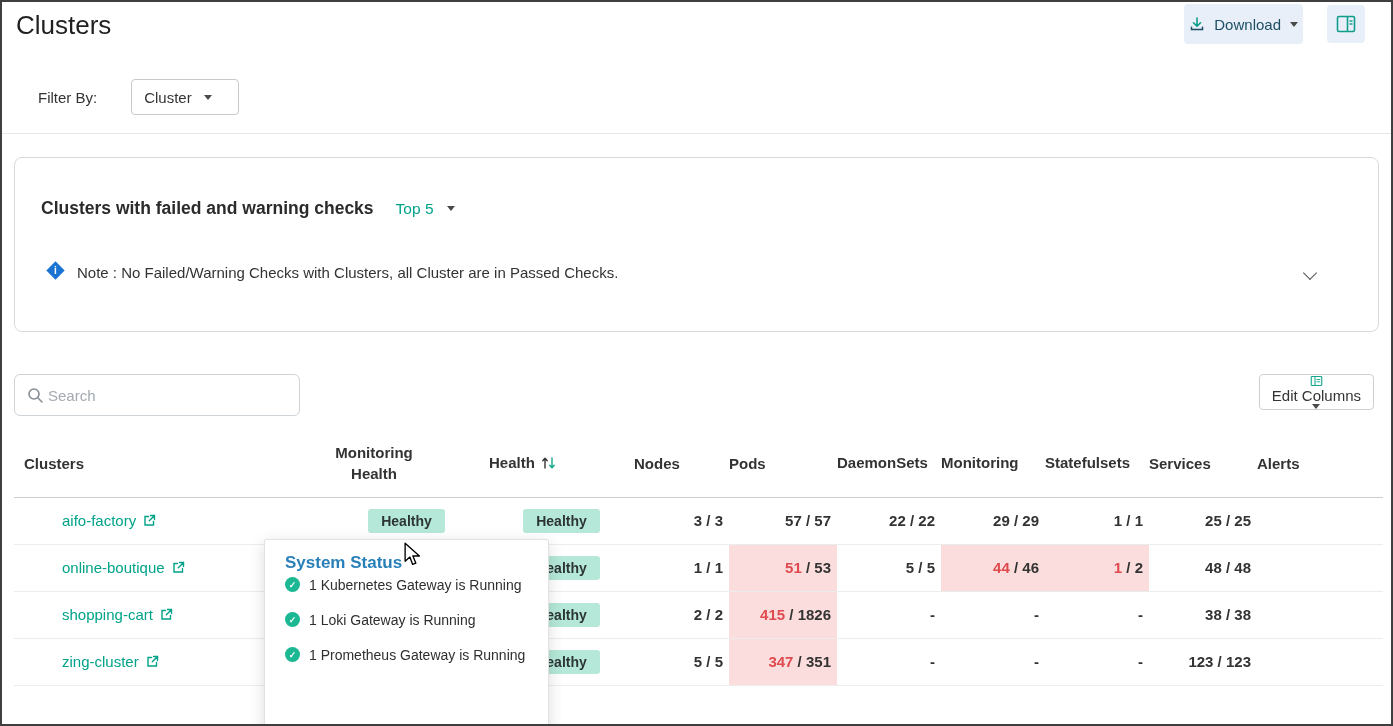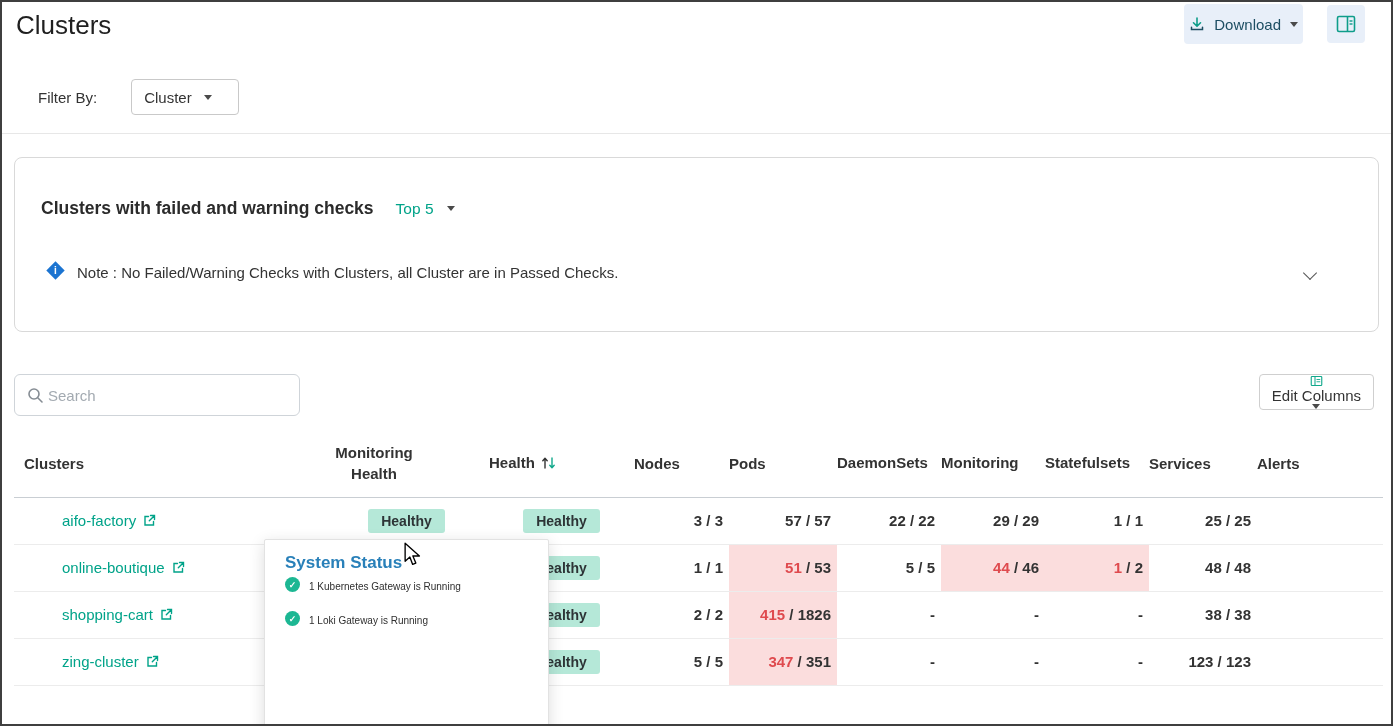--- a/index.html
+++ b/index.html
@@ -121,21 +121,21 @@
   .red { color: var(--alert-text, #df4a4e); }
 
   
   .popup {
     position:absolute; left:262px; top:537px; width:285px; height:200px;
     background:#fff; border:1px solid #e2e2e2; border-radius:2px;
     box-shadow:0 4px 16px rgba(0,0,0,0.14);
     padding:13px 20px; z-index:5;
   }
   .popup-title { color: var(--popup-title, #2980b9); font-size:17px; font-weight:700; margin-bottom:4px; }
-  .popup-item { display:flex; align-items:flex-end; gap:9px; margin-bottom:19px; font-size:10px; color:#2f2f2f; }
+  .popup-item { display:flex; align-items:flex-start; gap:9px; margin-bottom:19px; font-size:14px; color:#2f2f2f; }
   .check-icon {
     width:15px; height:15px; border-radius:50%; background: var(--check-green, #1cb793);
     display:flex; align-items:center; justify-content:center; flex:0 0 15px;
   }
   .check-icon::after { content:"\2713"; color:#fff; font-size:9px; font-weight:700; }
   .cursor { position:absolute; left:402px; top:540px; z-index:9; }
 </style>
 </head>
 <body>
 
@@ -317,18 +317,22 @@
 <div class="popup">
   <div class="popup-title">System Status</div>
   <div class="popup-item">
       <span class="check-icon"></span>
       <span>1 Kubernetes Gateway is Running</span>
     </div>
   <div class="popup-item">
       <span class="check-icon"></span>
       <span>1 Loki Gateway is Running</span>
     </div>
+  <div class="popup-item">
+      <span class="check-icon"></span>
+      <span>1 Prometheus Gateway is Running</span>
+    </div>
 
 </div>
 
 <svg class="cursor" width="18" height="25" viewBox="0 0 16 22">
   <polygon points="1,1 1,17 5.2,13.3 7.7,19.8 10.5,18.6 7.9,12.3 13.7,12.3" fill="#ffffff" stroke="#000000" stroke-width="1.2" stroke-linejoin="round"></polygon>
 </svg>
 
 </body></html>

